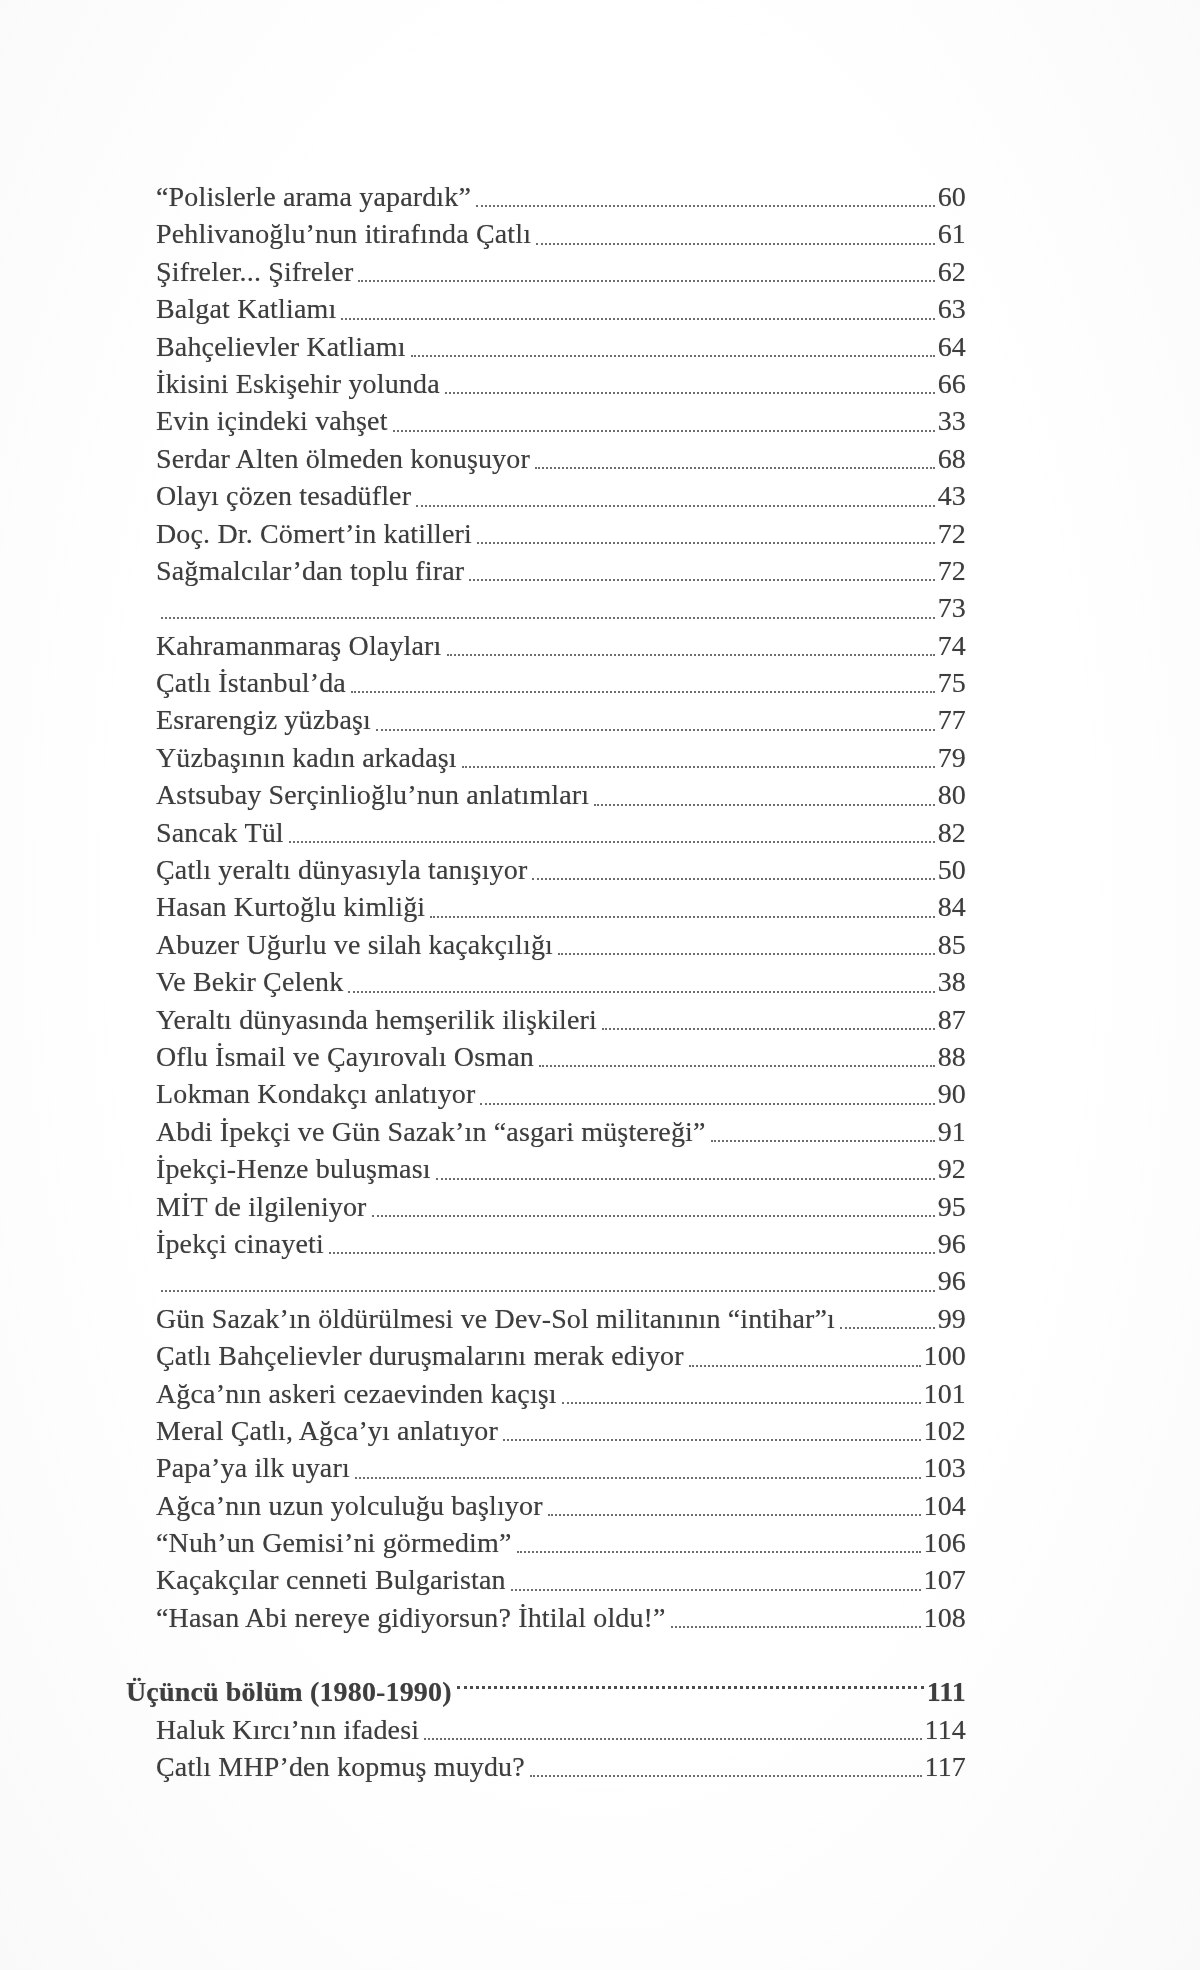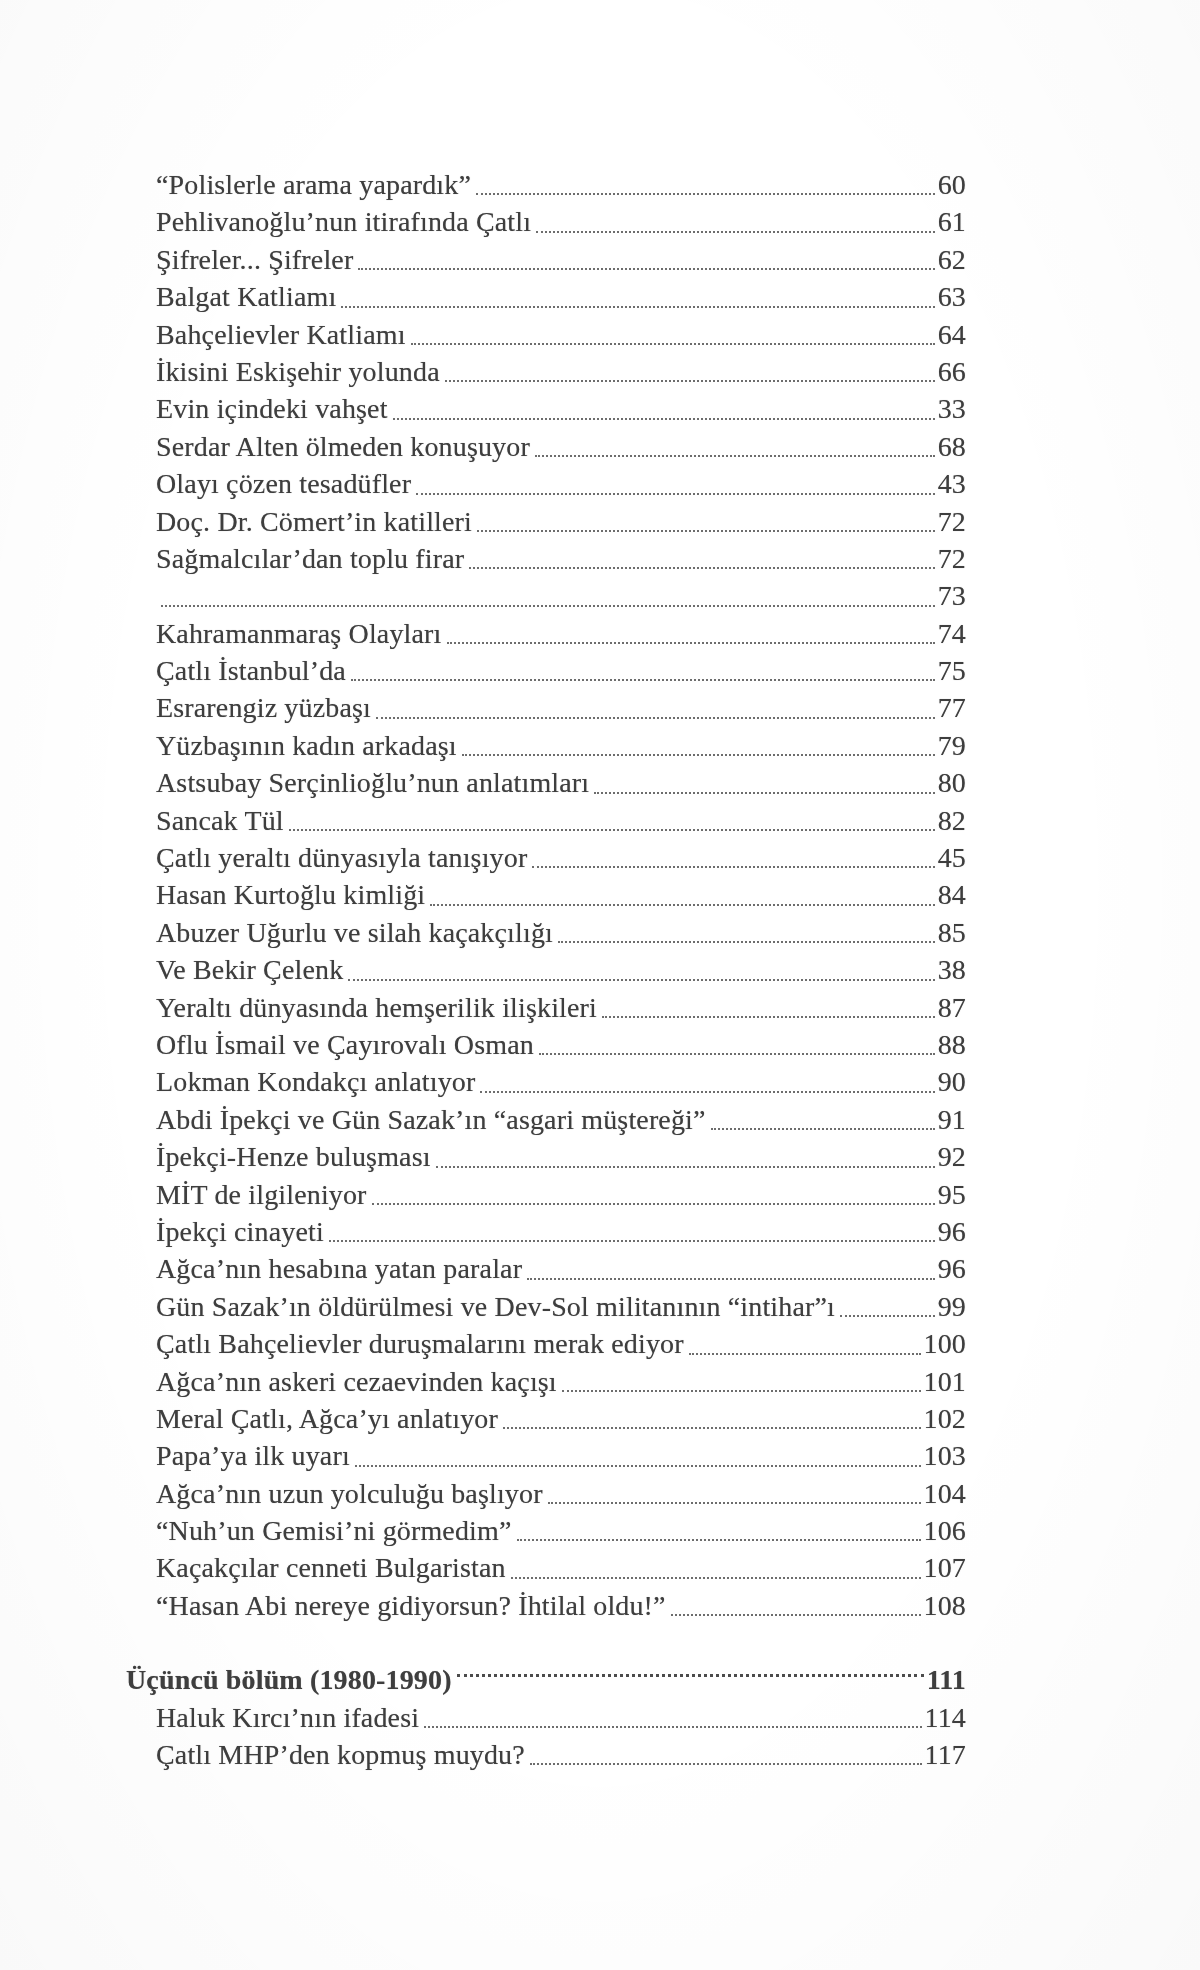--- a/index.html
+++ b/index.html
@@ -14,21 +14,21 @@
   .page {
     position: absolute;
     inset: 0;
     background:
       radial-gradient(ellipse at 50% 45%, rgba(0,0,0,0) 55%, rgba(0,0,0,0.025) 100%),
       #ffffff;
   }
   .toc {
     position: absolute;
     left: 126px;
-    top: 166px;
+    top: 178px;
     width: 840px;
     font-size: 28px;
     line-height: 37.4px;
     color: #3e3e3e;
     letter-spacing: 0.15px;
   }
   .row {
     display: flex;
     align-items: stretch;
     height: 37.4px;
@@ -146,21 +146,21 @@
         <span class="pagenum">80</span>
       </div>
       <div class="row">
         <span class="title">Sancak Tül</span>
         <span class="dots"></span>
         <span class="pagenum">82</span>
       </div>
       <div class="row">
         <span class="title">Çatlı yeraltı dünyasıyla tanışıyor</span>
         <span class="dots"></span>
-        <span class="pagenum">45</span>
+        <span class="pagenum">50</span>
       </div>
       <div class="row">
         <span class="title">Hasan Kurtoğlu kimliği</span>
         <span class="dots"></span>
         <span class="pagenum">84</span>
       </div>
       <div class="row">
         <span class="title">Abuzer Uğurlu ve silah kaçakçılığı</span>
         <span class="dots"></span>
         <span class="pagenum">85</span>
@@ -199,21 +199,20 @@
         <span class="title">MİT de ilgileniyor</span>
         <span class="dots"></span>
         <span class="pagenum">95</span>
       </div>
       <div class="row">
         <span class="title">İpekçi cinayeti</span>
         <span class="dots"></span>
         <span class="pagenum">96</span>
       </div>
       <div class="row">
-        <span class="title">Ağca’nın hesabına yatan paralar</span>
         <span class="dots"></span>
         <span class="pagenum">96</span>
       </div>
       <div class="row">
         <span class="title">Gün Sazak’ın öldürülmesi ve Dev-Sol militanının “intihar”ı</span>
         <span class="dots"></span>
         <span class="pagenum">99</span>
       </div>
       <div class="row">
         <span class="title">Çatlı Bahçelievler duruşmalarını merak ediyor</span>

